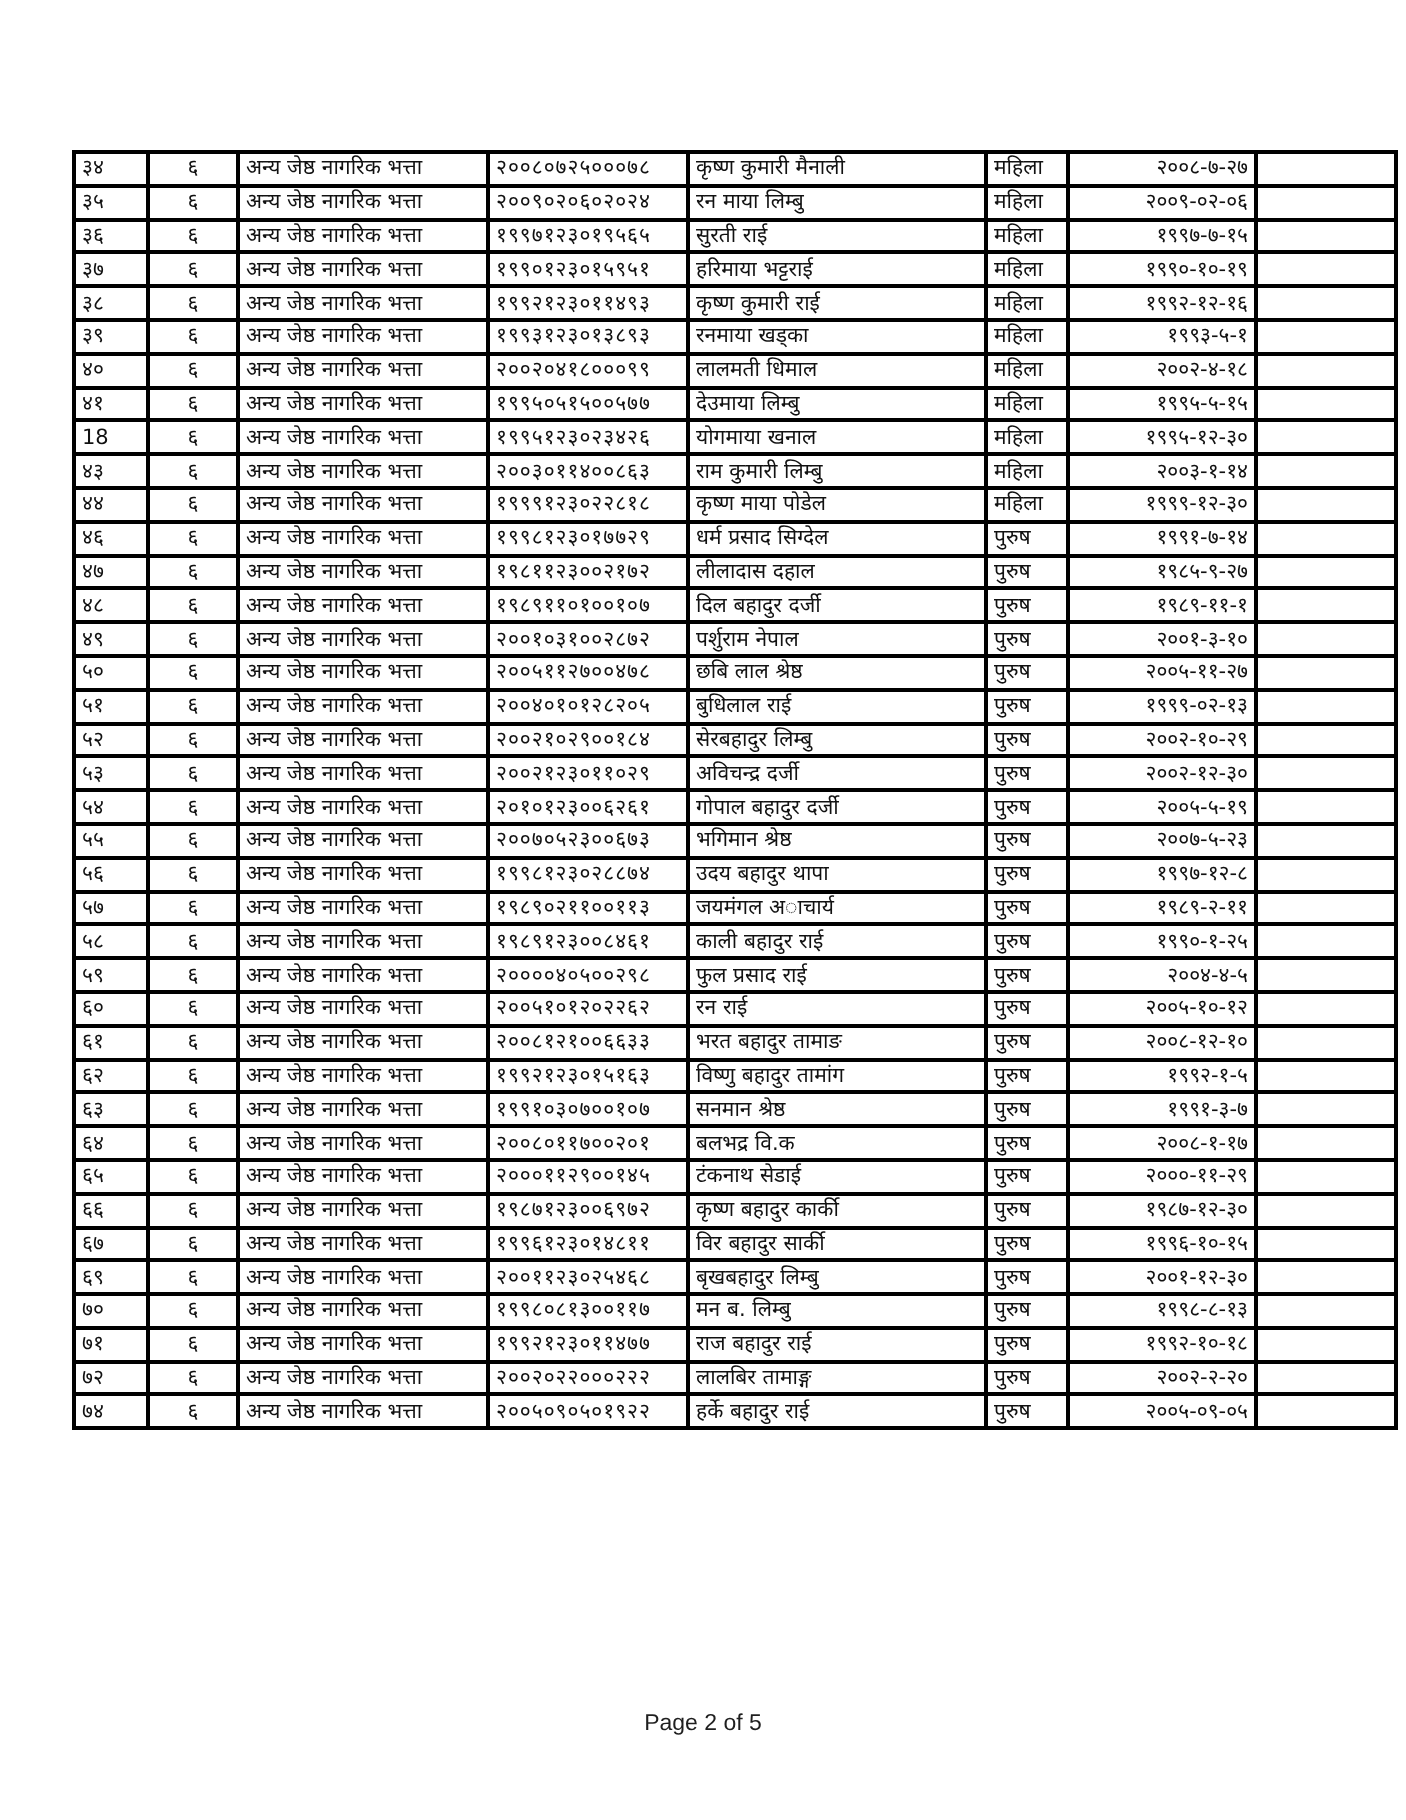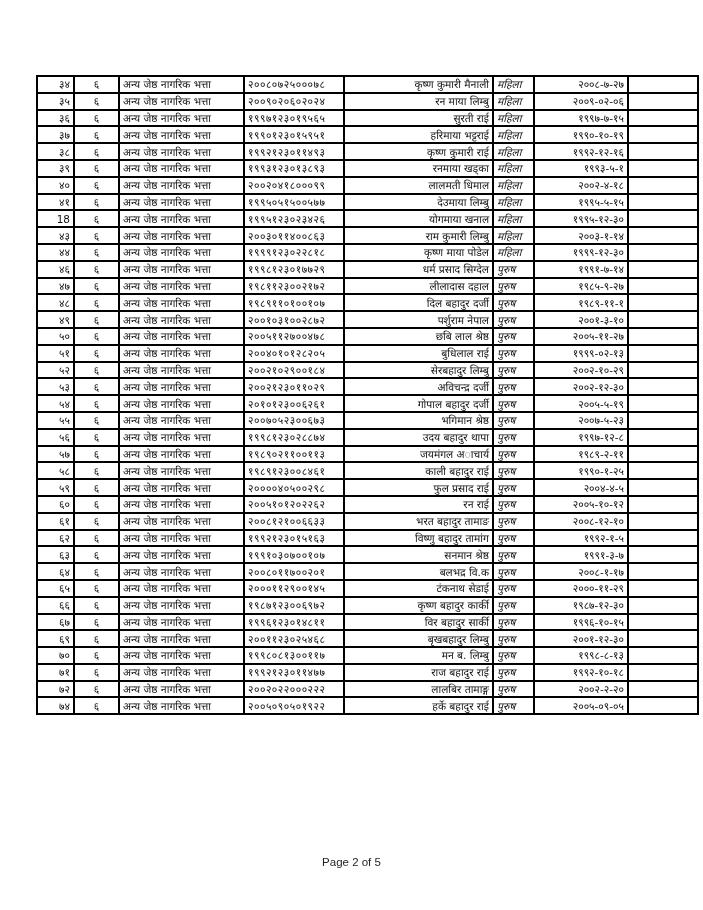--- a/index.html
+++ b/index.html
@@ -13,26 +13,26 @@
     border-collapse:collapse; table-layout:fixed;
   }
   .doc-table td {
     border:2px solid #000000;
     font-size:10.5px; line-height:12px;
     height:14.8px;
     padding:0 3px;
     overflow:hidden; white-space:nowrap;
     vertical-align:middle;
   }
-  td.c-sn   { text-align:right; }
+  td.c-sn   { text-align:left; }
   td.c-ward { text-align:center; }
   td.c-type { text-align:left; }
   td.c-id   { text-align:left; letter-spacing:0.5px; }
-  td.c-name { text-align:right; }
-  td.c-gender { text-align:left;font-style:italic; }
+  td.c-name { text-align:left; }
+  td.c-gender { text-align:left; }
   td.c-dob  { text-align:right; }
   td.c-remarks { text-align:left; }
   .page-footer {
     position:absolute; top:856px; left:0; width:703px;
     text-align:center; font-size:11.5px; color:#1f1f1f;
     font-family:"Liberation Sans","DejaVu Sans",sans-serif;
   }
 </style>
 </head>
 <body>

